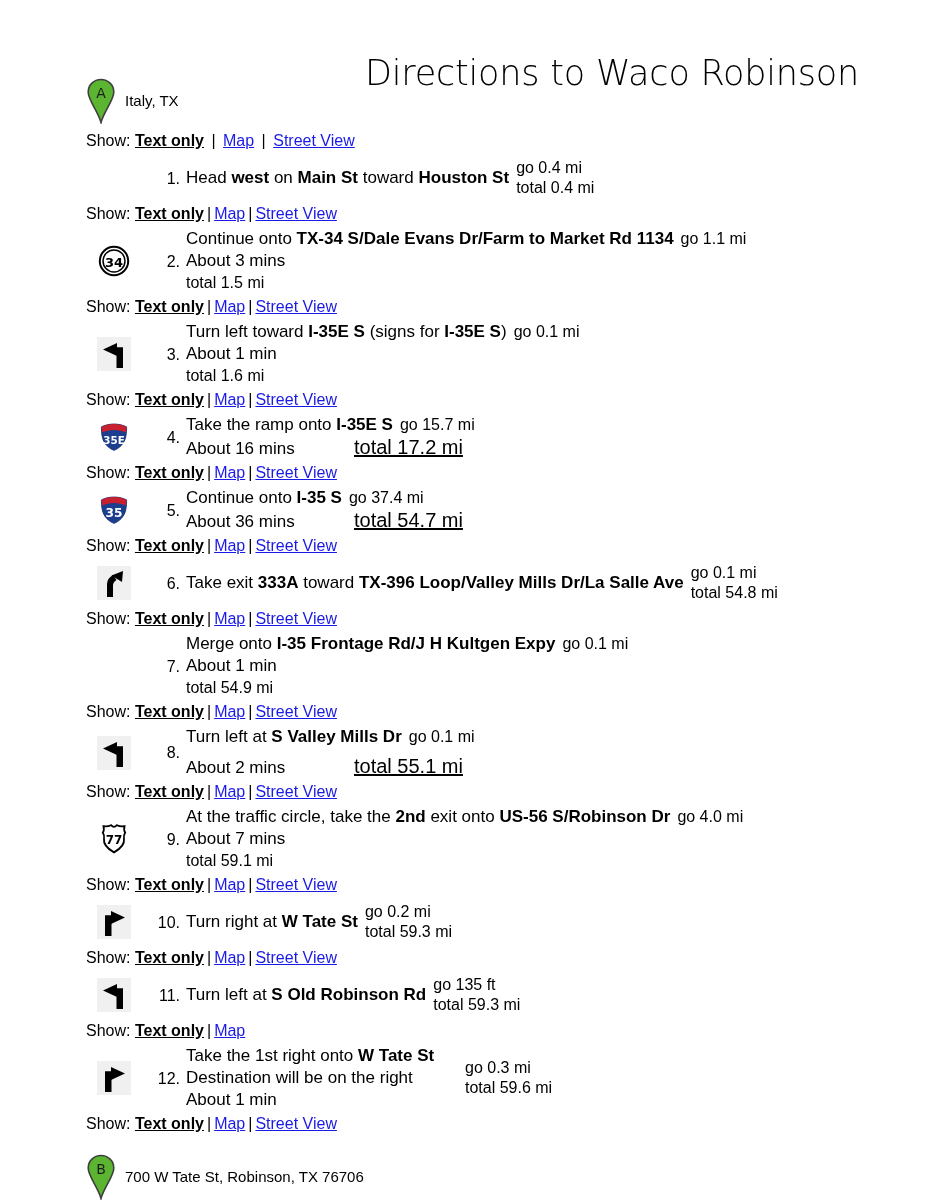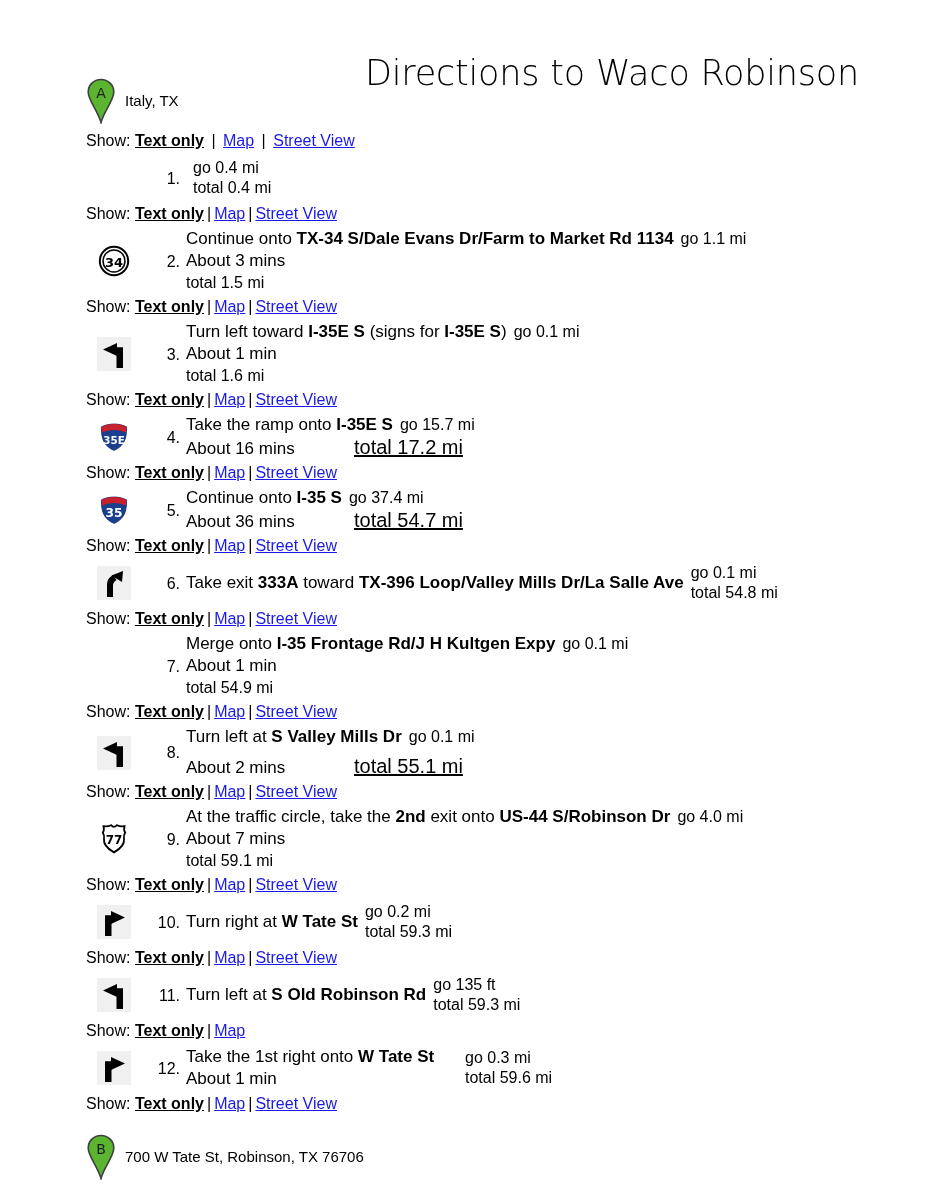--- a/index.html
+++ b/index.html
@@ -219,20 +219,21 @@
       <span class="show-link">Map</span>
       <span class="show-sep">|</span>
       <span class="show-link">Street View</span>
     </div>
 
     <div id="steps-container">
         <div class="step">
           <div class="step-icon"></div>
           <div class="step-num">1.</div>
           <div class="step-body stacked">
+            <div class="step-text">Head <b>west</b> on <b>Main St</b> toward <b>Houston St</b></div>
             <div class="step-dist">
               <span class="go">go 0.4 mi</span>
               <span class="total">total 0.4 mi</span>
             </div>
           </div>
         </div>
         <div class="show-row"><span class="show-label">Show:</span> <span class="show-textonly">Text only</span><span class="show-sep">|</span><span class="show-link">Map</span><span class="show-sep">|</span><span class="show-link">Street View</span></div>
         <div class="step">
           <div class="step-icon">
             <div class="icon-box">
@@ -402,21 +403,21 @@
               <svg class="shield-us" viewBox="0 0 32 30">
                 <path d="M5.5 2.2 C8.5 2.6 11 2.2 13 1.2 C14.2 2.4 15 2.8 16 2.8 C17 2.8 17.8 2.4 19 1.2 C21 2.2 23.5 2.6 26.5 2.2 C25.8 5 26 7 27.2 8.6 C26 10.4 25.6 12.6 26 15 C26.6 19.4 23 24.4 16 28.4 C9 24.4 5.4 19.4 6 15 C6.4 12.6 6 10.4 4.8 8.6 C6 7 6.2 5 5.5 2.2 Z" fill="#ffffff" stroke="#000" stroke-width="1.8"></path>
                 <text x="16" y="20" text-anchor="middle" font-family="DejaVu Sans, sans-serif" font-size="12" font-weight="bold" fill="#000">77</text>
               </svg>
             </div>
           </div>
           <div class="step-num">9.</div>
           <div class="step-body spread">
             <div class="spread-inner">
               <div class="line1">
-                <span class="step-text">At the traffic circle, take the <b>2nd</b> exit onto <b>US-44 S/Robinson Dr</b></span>
+                <span class="step-text">At the traffic circle, take the <b>2nd</b> exit onto <b>US-56 S/Robinson Dr</b></span>
                 <span class="go-inline">go 4.0 mi</span>
               </div>
               <div class="line2">
                 <span class="step-text">About 7 mins</span>
                 <span class="dist-right">total 59.1 mi</span>
               </div>
             </div>
           </div>
         </div>
         <div class="show-row"><span class="show-label">Show:</span> <span class="show-textonly">Text only</span><span class="show-sep">|</span><span class="show-link">Map</span><span class="show-sep">|</span><span class="show-link">Street View</span></div>
@@ -468,21 +469,21 @@
               <svg class="arrow-svg" width="30" height="30" viewBox="0 0 30 30">
                 <path d="M6 29 L6 12.5 L12.5 12.5 L12.5 29 Z" fill="#000"></path>
                 <path d="M6 12.5 L6 8.5 L12.5 8.5 L12.5 12.5 Z" fill="#000"></path>
                 <path d="M12 4 L12 17 L26 10.5 Z" fill="#000"></path>
                 <path d="M6 8.5 L12.5 8.5 L12.5 14 L6 14 Z" fill="#000"></path>
               </svg>
             </div>
           </div>
           <div class="step-num">12.</div>
           <div class="step-body stacked">
-            <div class="step-text" style="min-width:272px;">Take the 1st right onto <b>W Tate St</b><span class="sub">About 1 min</span></div>
+            <div class="step-text" style="min-width:272px;">Take the 1st right onto <b>W Tate St</b><span class="sub">Destination will be on the right</span><span class="sub">About 1 min</span></div>
             <div class="step-dist">
               <span class="go">go 0.3 mi</span>
               <span class="total">total 59.6 mi</span>
             </div>
           </div>
         </div>
         <div class="show-row"><span class="show-label">Show:</span> <span class="show-textonly">Text only</span><span class="show-sep">|</span><span class="show-link">Map</span><span class="show-sep">|</span><span class="show-link">Street View</span></div>
       </div>
 
     <div class="endpoint end" style="margin-top:18px;">

